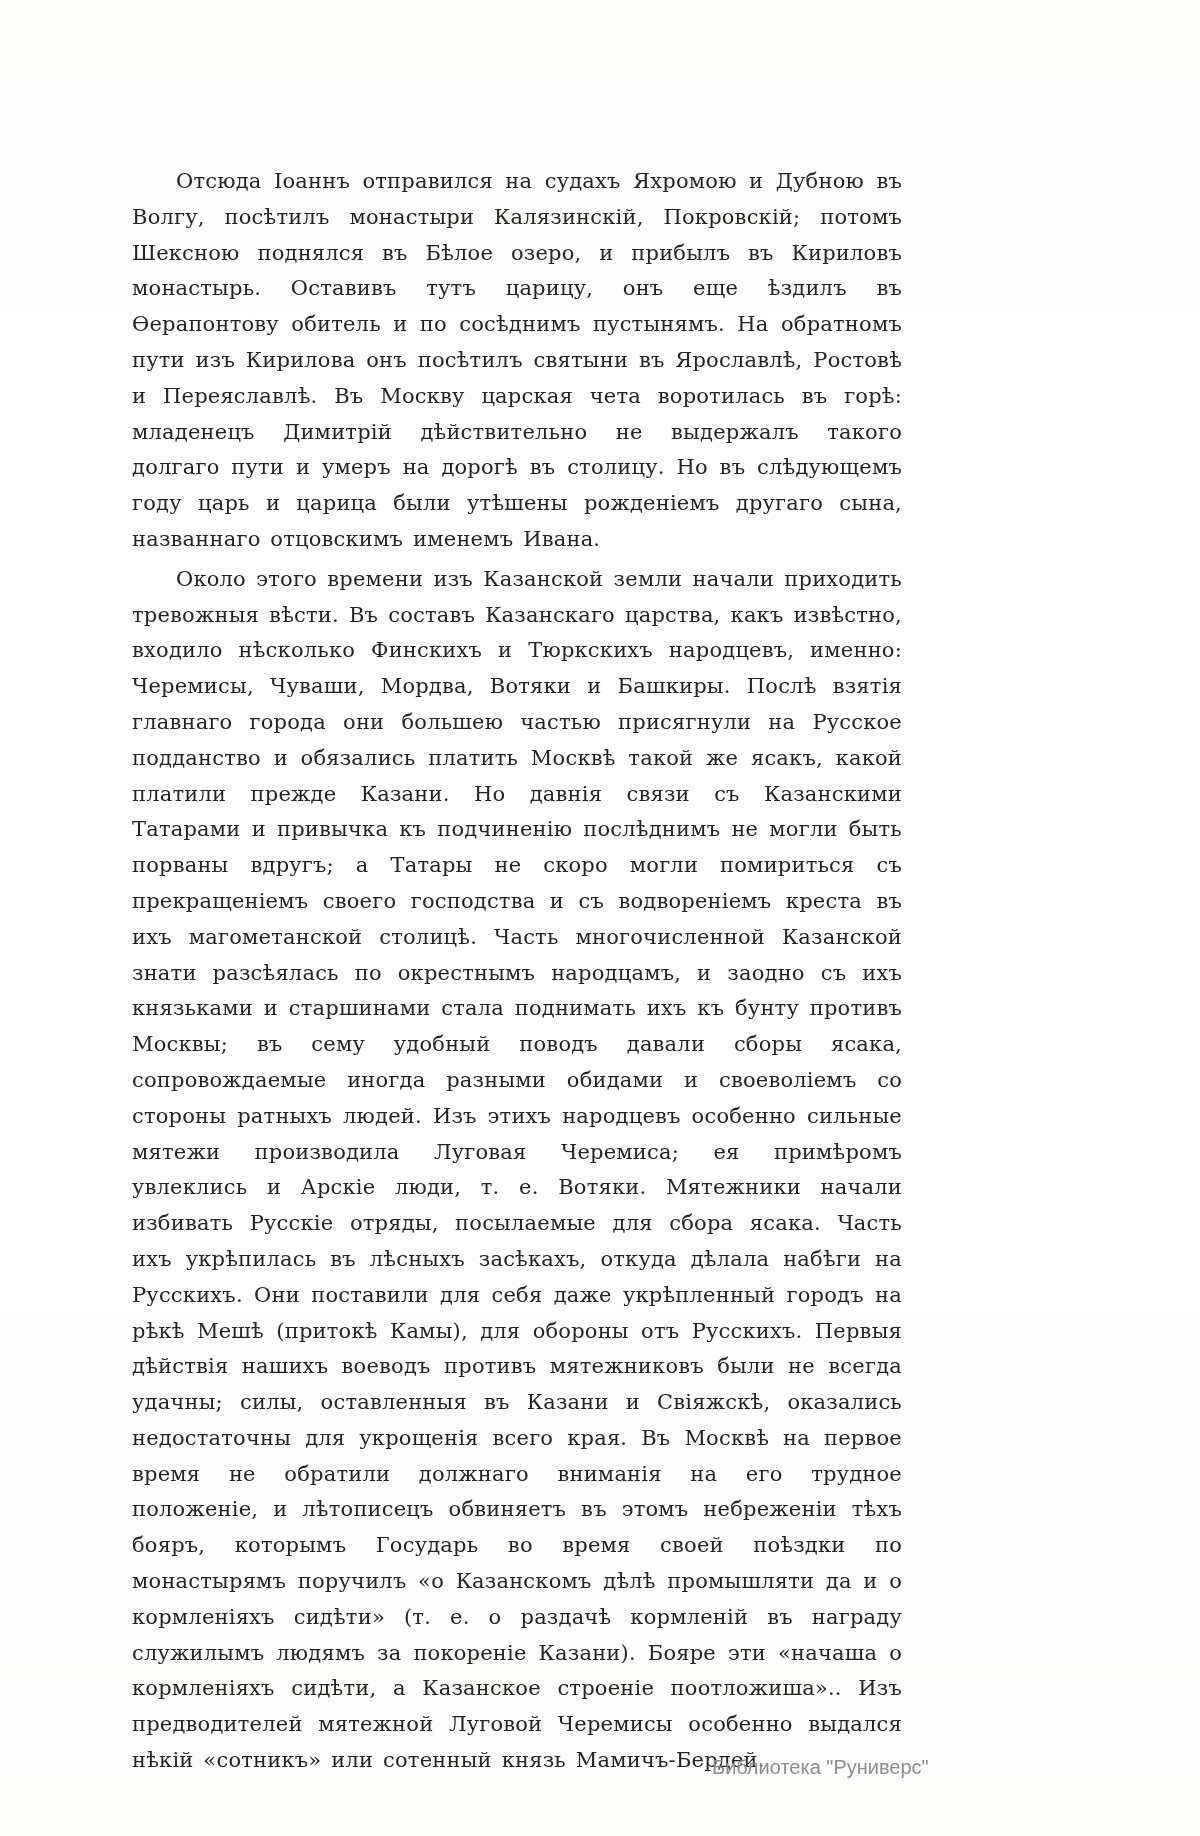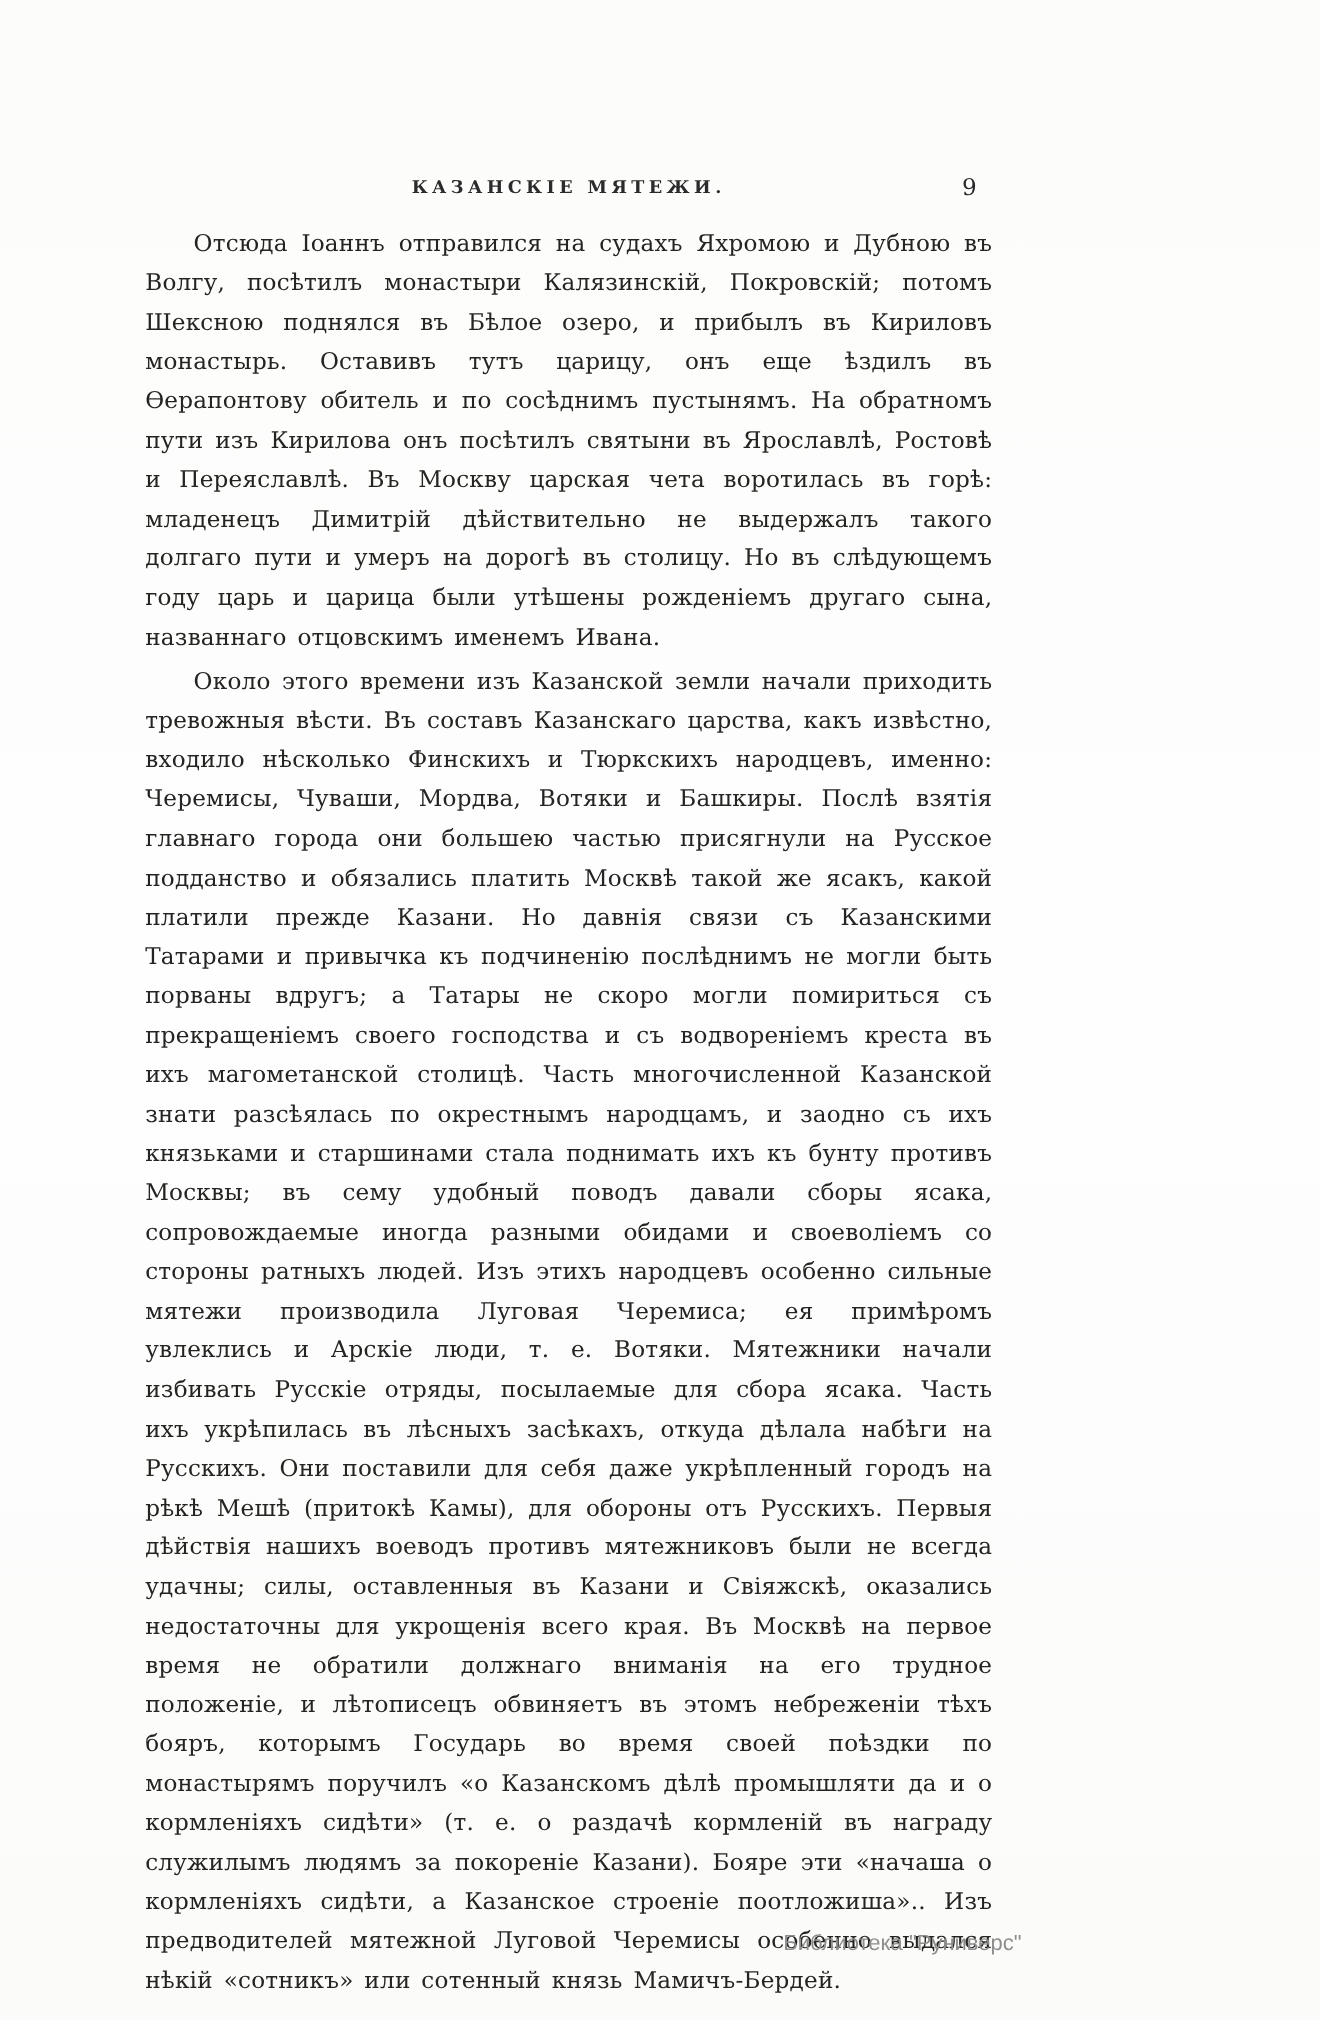--- a/index.html
+++ b/index.html
@@ -69,24 +69,20 @@
     white-space: nowrap;
   }
 </style>
 </head>
 <body>
 
 <div class="scan-page">
 
   <div class="text-column">
 
-    <div class="running-head">
-      <div class="running-title">КАЗАНСКІЕ МЯТЕЖИ.</div>
-      <div class="page-number">9</div>
-    </div>
 
     <div class="body-text">
       <p>Отсюда Іоаннъ отправился на судахъ Яхромою и Дубною въ Волгу, посѣтилъ монастыри Калязинскій, Покровскій; потомъ Шексною поднялся въ Бѣлое озеро, и прибылъ въ Кириловъ монастырь. Оставивъ тутъ царицу, онъ еще ѣздилъ въ Ѳерапонтову обитель и по сосѣднимъ пустынямъ. На обратномъ пути изъ Кирилова онъ посѣтилъ святыни въ Ярославлѣ, Ростовѣ и Переяславлѣ. Въ Москву царская чета воротилась въ горѣ: младенецъ Димитрій дѣйствительно не выдержалъ такого долгаго пути и умеръ на дорогѣ въ столицу. Но въ слѣдующемъ году царь и царица были утѣшены рожденіемъ другаго сына, названнаго отцовскимъ именемъ Ивана.</p>
       <p>Около этого времени изъ Казанской земли начали приходить тревожныя вѣсти. Въ составъ Казанскаго царства, какъ извѣстно, входило нѣсколько Финскихъ и Тюркскихъ народцевъ, именно: Черемисы, Чуваши, Мордва, Вотяки и Башкиры. Послѣ взятія главнаго города они большею частью присягнули на Русское подданство и обязались платить Москвѣ такой же ясакъ, какой платили прежде Казани. Но давнія связи съ Казанскими Татарами и привычка къ подчиненію послѣднимъ не могли быть порваны вдругъ; а Татары не скоро могли помириться съ прекращеніемъ своего господства и съ водвореніемъ креста въ ихъ магометанской столицѣ. Часть многочисленной Казанской знати разсѣялась по окрестнымъ народцамъ, и заодно съ ихъ князьками и старшинами стала поднимать ихъ къ бунту противъ Москвы; въ сему удобный поводъ давали сборы ясака, сопровождаемые иногда разными обидами и своеволіемъ со стороны ратныхъ людей. Изъ этихъ народцевъ особенно сильные мятежи производила Луговая Черемиса; ея примѣромъ увлеклись и Арскіе люди, т. е. Вотяки. Мятежники начали избивать Русскіе отряды, посылаемые для сбора ясака. Часть ихъ укрѣпилась въ лѣсныхъ засѣкахъ, откуда дѣлала набѣги на Русскихъ. Они поставили для себя даже укрѣпленный городъ на рѣкѣ Мешѣ (притокѣ Камы), для обороны отъ Русскихъ. Первыя дѣйствія нашихъ воеводъ противъ мятежниковъ были не всегда удачны; силы, оставленныя въ Казани и Свіяжскѣ, оказались недостаточны для укрощенія всего края. Въ Москвѣ на первое время не обратили должнаго вниманія на его трудное положеніе, и лѣтописецъ обвиняетъ въ этомъ небреженіи тѣхъ бояръ, которымъ Государь во время своей поѣздки по монастырямъ поручилъ «о Казанскомъ дѣлѣ промышляти да и о кормленіяхъ сидѣти» (т. е. о раздачѣ кормленій въ награду служилымъ людямъ за покореніе Казани). Бояре эти «начаша о кормленіяхъ сидѣти, а Казанское строеніе поотложиша».. Изъ предводителей мятежной Луговой Черемисы особенно выдался нѣкій «сотникъ» или сотенный князь Мамичъ-Бердей.</p>
     </div>
 
   </div>
 
   <div class="watermark">Библиотека "Руниверс"</div>
 

